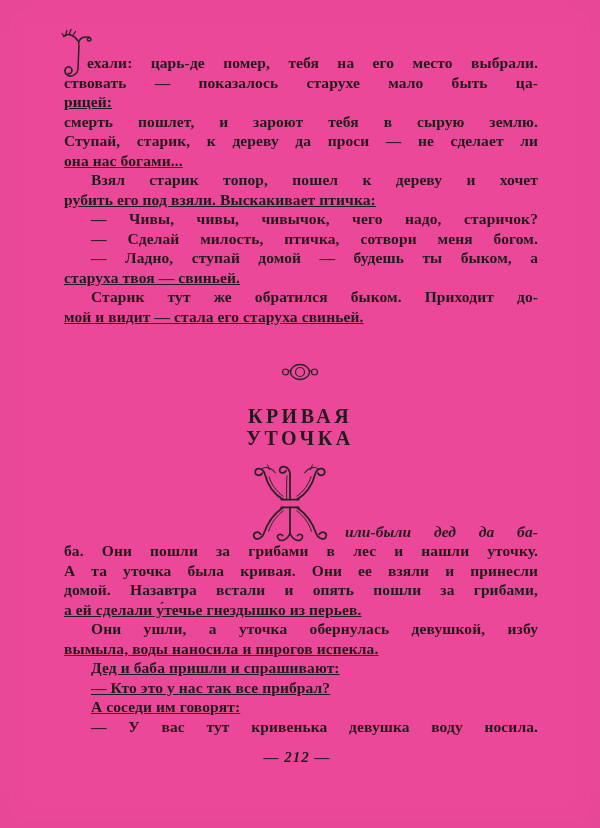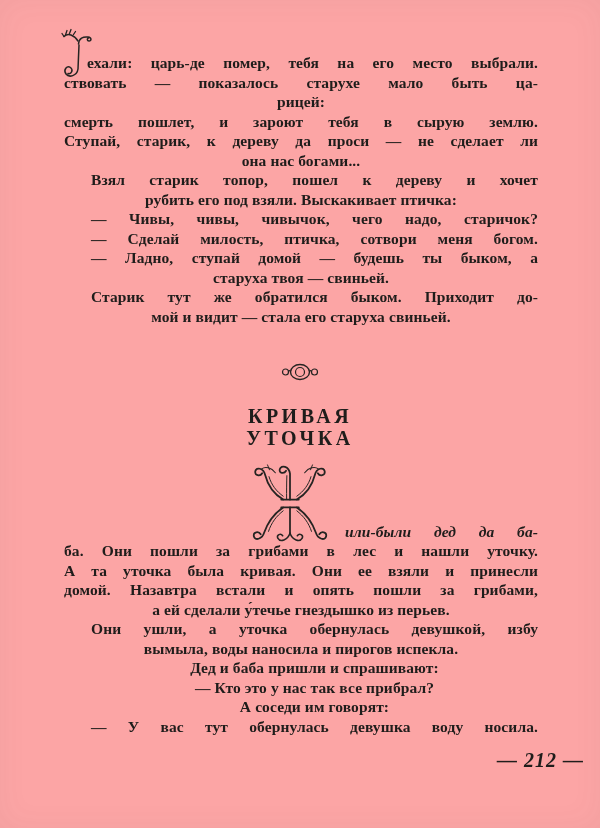--- a/index.html
+++ b/index.html
@@ -4,39 +4,39 @@
 <style>
   html, body { margin: 0; padding: 0; }
   body {
     width: 600px; height: 828px;
     background: #f4f4f2;
     font-family: "Liberation Serif", "DejaVu Serif", serif;
   }
   .page {
     position: absolute; left: 0; top: 0;
     width: 600px; height: 828px;
-    background: #fca5a5;
+    background: #ec4899;
     color: #1f1d1b;
     overflow: hidden;
     box-shadow: inset 0 0 30px rgba(90,90,85,0.06);
   }
   .story {
     position: absolute; left: 64px; right: 62px;
     font-weight: bold;
   }
   .story1 { top: 53px; }
   .story2 { top: 462px; }
   .tl {
     font-size: 15.5px;
     line-height: 19.5px;
     letter-spacing: 0.1px;
     white-space: normal;
   }
   .j { text-align: justify; text-align-last: justify; }
-  .l { text-align: center; }
+  .l { text-align: left; text-decoration: underline; }
   .ind { text-indent: 27px; }
   .p1 { padding-left: 23px; }
 
   .flourish {
     position: absolute; left: -7px; top: -26px;
     width: 38px; height: 52px;
   }
 
   .divider {
     position: absolute; top: 362px; left: 0; right: 0;
@@ -56,25 +56,25 @@
   .s2-head { position: relative; height: 79px; }
   .dropcap {
     position: absolute; left: 170px; top: -1px;
     width: 112px; height: 86px;
   }
   .s2-first {
     position: absolute; left: 281px; right: 0; bottom: 0; font-style: italic;
   }
 
   .footer {
-    position: absolute; top: 749px; left: 0; right: 16px;
-    text-align: right;
+    position: absolute; top: 749px; left: 0; right: 6px;
+    text-align: center;
     font-weight: bold;
     font-style: italic;
-    font-size: 20px;
+    font-size: 15px;
     letter-spacing: 1px;
   }
 
   svg path, svg circle, svg ellipse {
     fill: none;
     stroke: #262422;
     stroke-linecap: round;
     stroke-linejoin: round;
   }
 </style>
@@ -163,19 +163,19 @@
     <div>
         <div class="tl j">ба. Они пошли за грибами в лес и нашли уточку.</div>
         <div class="tl j">А та уточка была кривая. Они ее взяли и принесли</div>
         <div class="tl j">домой. Назавтра встали и опять пошли за грибами,</div>
         <div class="tl l">а ей сделали у́течье гнездышко из перьев.</div>
         <div class="tl j ind">Они ушли, а уточка обернулась девушкой, избу</div>
         <div class="tl l">вымыла, воды наносила и пирогов испекла.</div>
         <div class="tl l ind">Дед и баба пришли и спрашивают:</div>
         <div class="tl l ind">— Кто это у нас так все прибрал?</div>
         <div class="tl l ind">А соседи им говорят:</div>
-        <div class="tl j ind">— У вас тут обернулась девушка воду носила.</div>
+        <div class="tl j ind">— У вас тут кривенька девушка воду носила.</div>
       </div>
   </div>
 
   <div class="footer">— 212 —</div>
 
 </div>
 
 </body></html>

